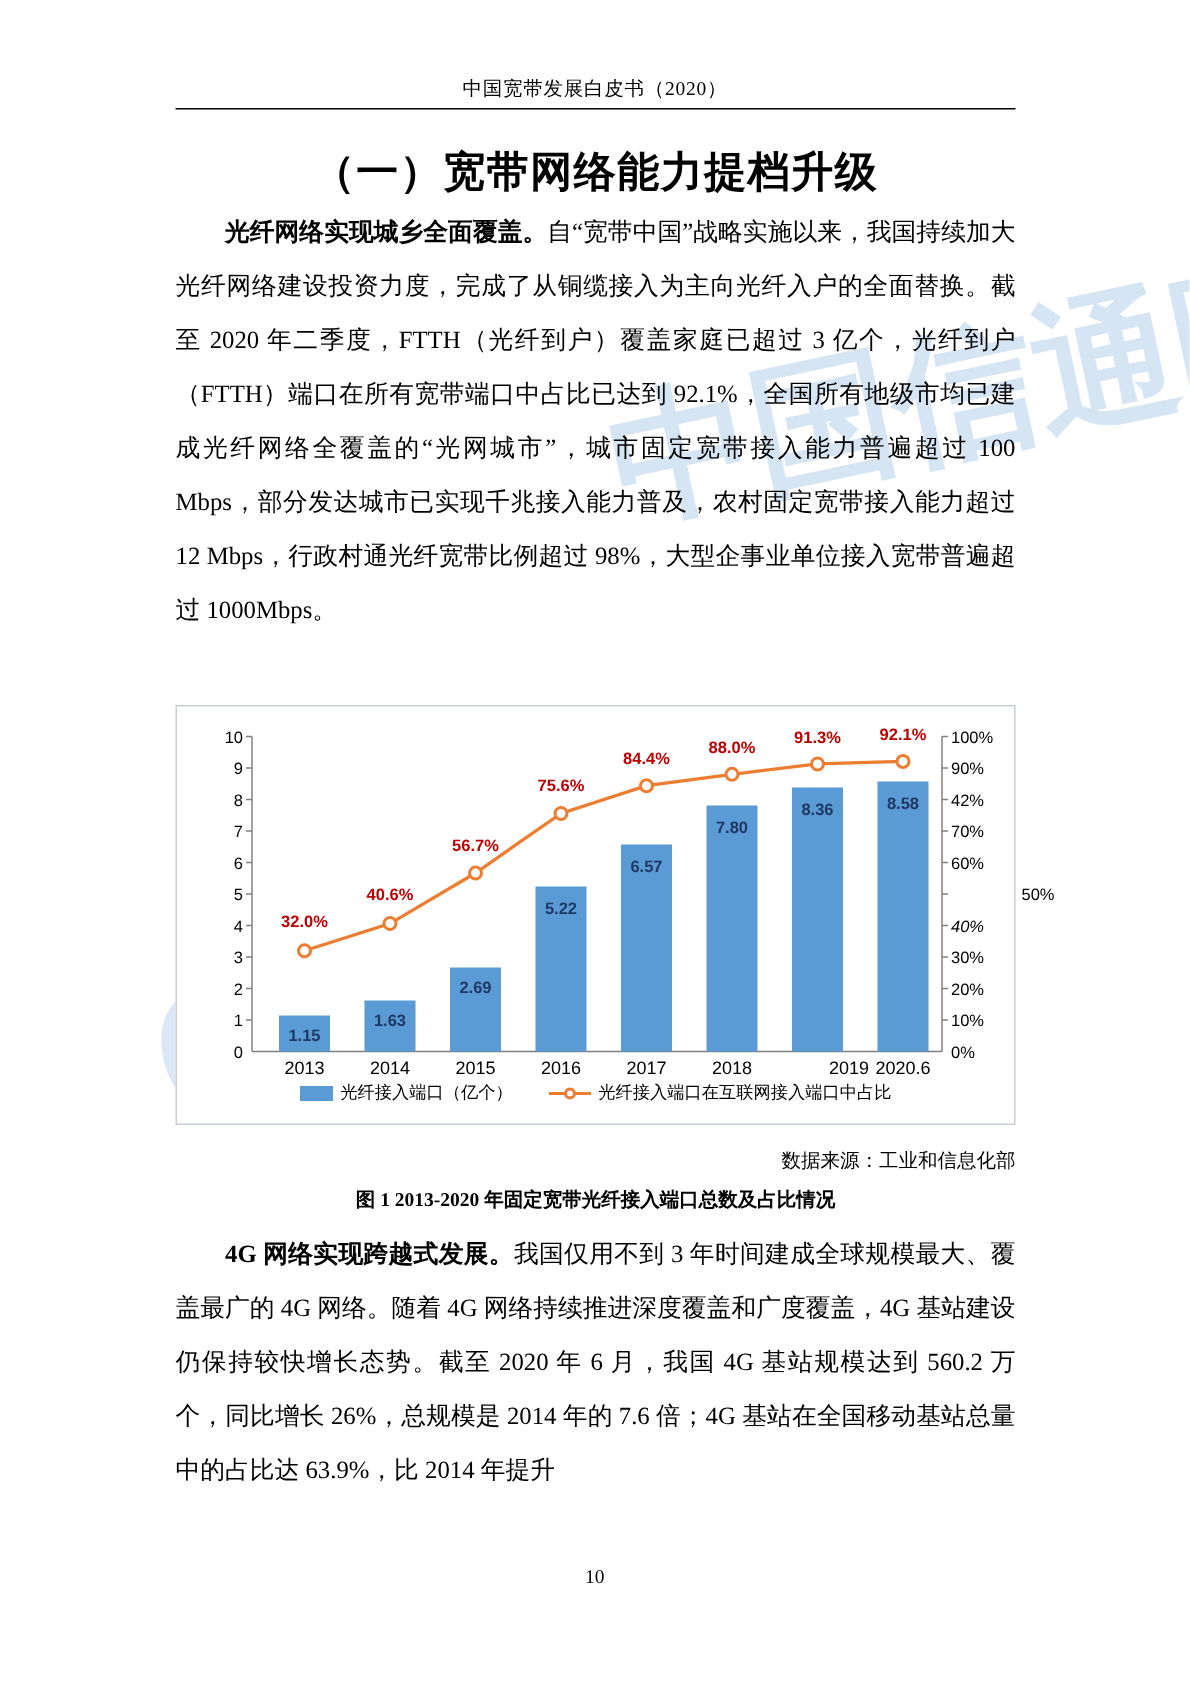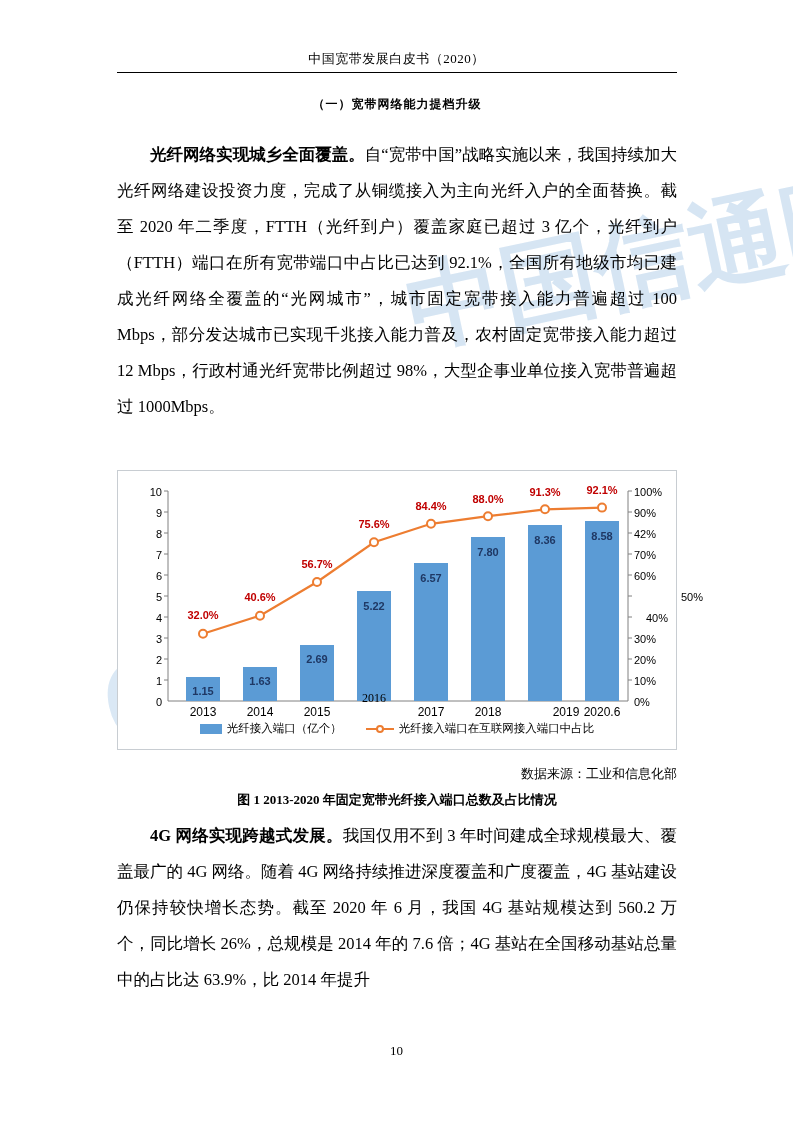--- a/index.html
+++ b/index.html
@@ -41,21 +41,21 @@
     height: 1px;
     background: #000;
   }
   
   .section-title {
     position: absolute;
     left: 117px;
     top: 96px;
     width: 560px;
     text-align: center;
-    font-size: 12px;
+    font-size: 28px;
     font-weight: bold;
     font-family: "Liberation Serif", serif;
     letter-spacing: 1px;
   }
   
   .para {
     position: absolute;
     left: 117px;
     width: 560px;
     font-size: 16.5px;
@@ -271,21 +271,21 @@
       <div class="axis-label-left" style="left:18px; top:183px;">2</div>
       <div class="axis-label-left" style="left:18px; top:204px;">1</div>
       <div class="axis-label-left" style="left:18px; top:225px;">0</div>
 
       <div class="axis-label-right" style="left:516px; top:15px;">100%</div>
       <div class="axis-label-right" style="left:516px; top:36px;">90%</div>
       <div class="axis-label-right" style="left:516px; top:57px;">42%</div>
       <div class="axis-label-right" style="left:516px; top:78px;">70%</div>
       <div class="axis-label-right" style="left:516px; top:99px;">60%</div>
       <div class="axis-label-right" style="left:516px; top:120px;padding-left:47px;">50%</div>
-      <div class="axis-label-right" style="left:528px; top:141px;">40%</div>
+      <div class="axis-label-right" style="left:516px; top:141px;font-style:italic;">40%</div>
       <div class="axis-label-right" style="left:516px; top:162px;">30%</div>
       <div class="axis-label-right" style="left:516px; top:183px;">20%</div>
       <div class="axis-label-right" style="left:516px; top:204px;">10%</div>
       <div class="axis-label-right" style="left:516px; top:225px;">0%</div>
 
       <svg width="558" height="278" style="position:absolute;left:0;top:0;">
 
         <line x1="50" y1="20" x2="50" y2="230" stroke="#808080" stroke-width="1"></line>
         <line x1="510" y1="20" x2="510" y2="230" stroke="#808080" stroke-width="1"></line>
         <line x1="50" y1="230" x2="510" y2="230" stroke="#808080" stroke-width="1"></line>
@@ -349,21 +349,21 @@
       <div class="pt-label" style="left:174px; top:87px;  width:50px;">56.7%</div>
       <div class="pt-label" style="left:231px; top:47px;  width:50px;">75.6%</div>
       <div class="pt-label" style="left:288px; top:29px;  width:50px;">84.4%</div>
       <div class="pt-label" style="left:345px; top:22px;  width:50px;">88.0%</div>
       <div class="pt-label" style="left:402px; top:15px;  width:50px;">91.3%</div>
       <div class="pt-label" style="left:459px; top:13px;  width:50px;">92.1%</div>
 
       <div class="xtick" style="left:57px;  top:234px; width:56px;">2013</div>
       <div class="xtick" style="left:114px; top:234px; width:56px;">2014</div>
       <div class="xtick" style="left:171px; top:234px; width:56px;">2015</div>
-      <div class="xtick" style="left:228px; top:220px; width:56px;font-family:Liberation Serif, serif;">2016</div>
+      <div class="xtick" style="left:228px; top:234px; width:56px;">2016</div>
       <div class="xtick" style="left:285px; top:234px; width:56px;">2017</div>
       <div class="xtick" style="left:342px; top:234px; width:56px;">2018</div>
       <div class="xtick" style="left:420px; top:234px; width:56px;">2019</div>
       <div class="xtick" style="left:456px; top:234px; width:56px;">2020.6</div>
 
       <div class="legend">
         <span class="key-bar"></span><span class="legend-text">光纤接入端口（亿个）</span><span class="key-line"></span><span class="legend-text">光纤接入端口在互联网接入端口中占比</span>
       </div>
     </div>
   </div>

